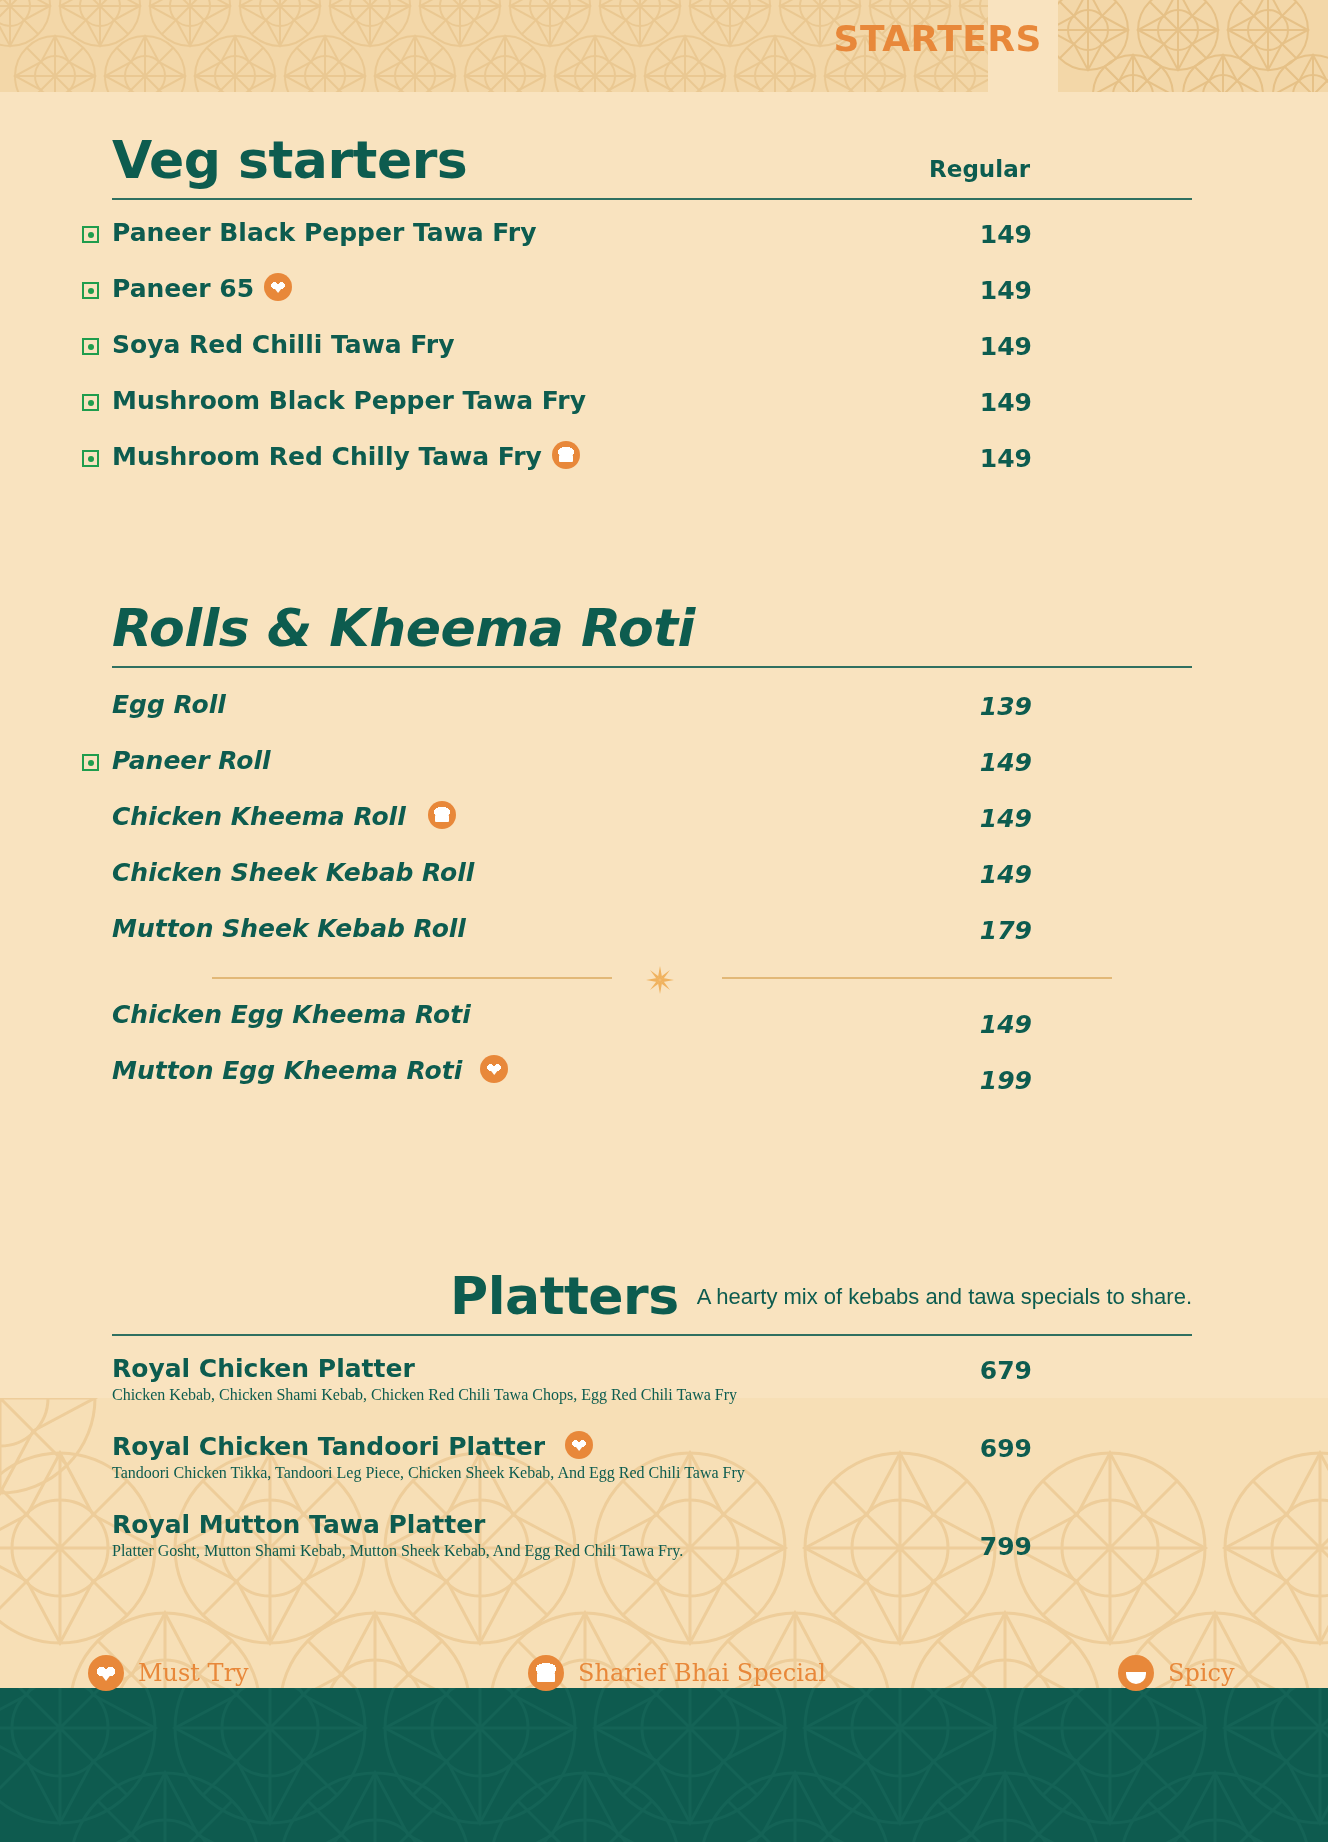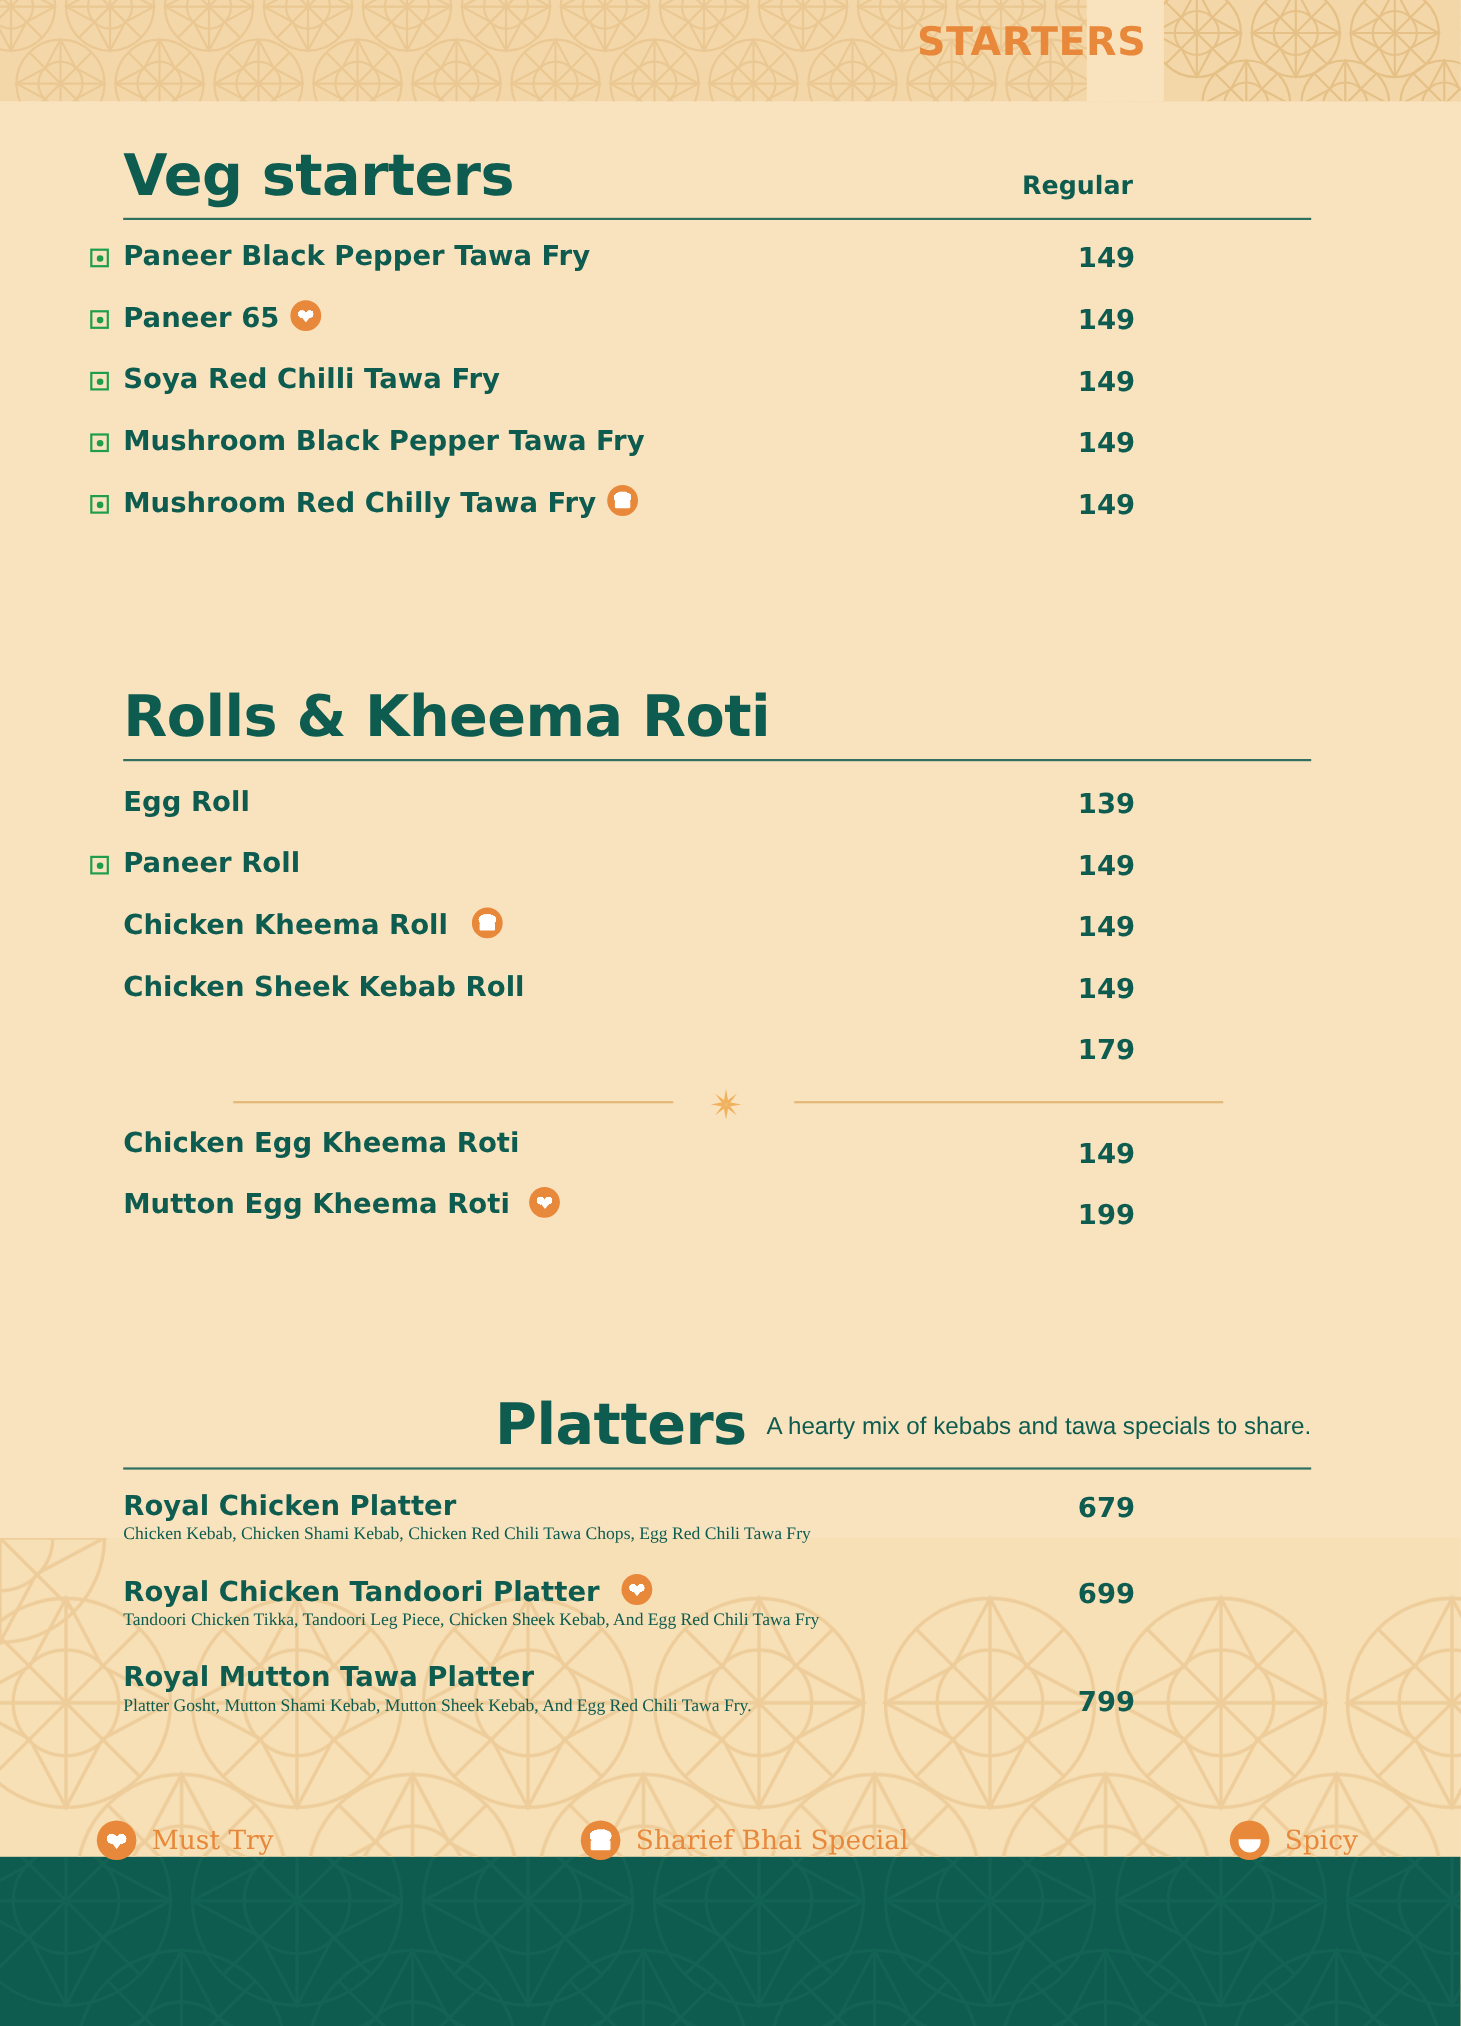--- a/index.html
+++ b/index.html
@@ -447,21 +447,21 @@
         <div class="item">
           <span class="veg">
               <i></i>
             </span>
           <span class="nm"><span>Mushroom Red Chilly Tawa Fry</span><span class="badge chef"></span></span>
           <span class="price">149</span>
         </div>
       </div>
     </div>
 
-    <div class="section" style="top:624px;">
+    <div class="section" style="top:600px;font-style:italic;">
       <div class="sec-head">
         <h2 class="sec-title big">Rolls &amp; Kheema Roti</h2>
       </div>
       <div class="rule"></div>
 
       <div style="margin-top:18px;">
         <div class="item">
           <span class="nm">Egg Roll</span>
           <span class="price">139</span>
         </div>
@@ -474,20 +474,21 @@
         </div>
         <div class="item">
           <span class="nm"><span>Chicken Kheema Roll</span><span class="badge chef" style="margin-left:22px;"></span></span>
           <span class="price">149</span>
         </div>
         <div class="item">
           <span class="nm">Chicken Sheek Kebab Roll</span>
           <span class="price">149</span>
         </div>
         <div class="item">
+          <span class="nm">Mutton Sheek Kebab Roll</span>
           <span class="price">179</span>
         </div>
 
         <div class="mid-div">
           <div class="l"></div>
           <svg class="star" viewBox="0 0 36 36">
             <g fill="#f0b25e">
               <path d="M18 4 L20 15 L18 18 L16 15 Z"></path>
               <path d="M18 32 L20 21 L18 18 L16 21 Z"></path>
               <path d="M4 18 L15 20 L18 18 L15 16 Z"></path>

